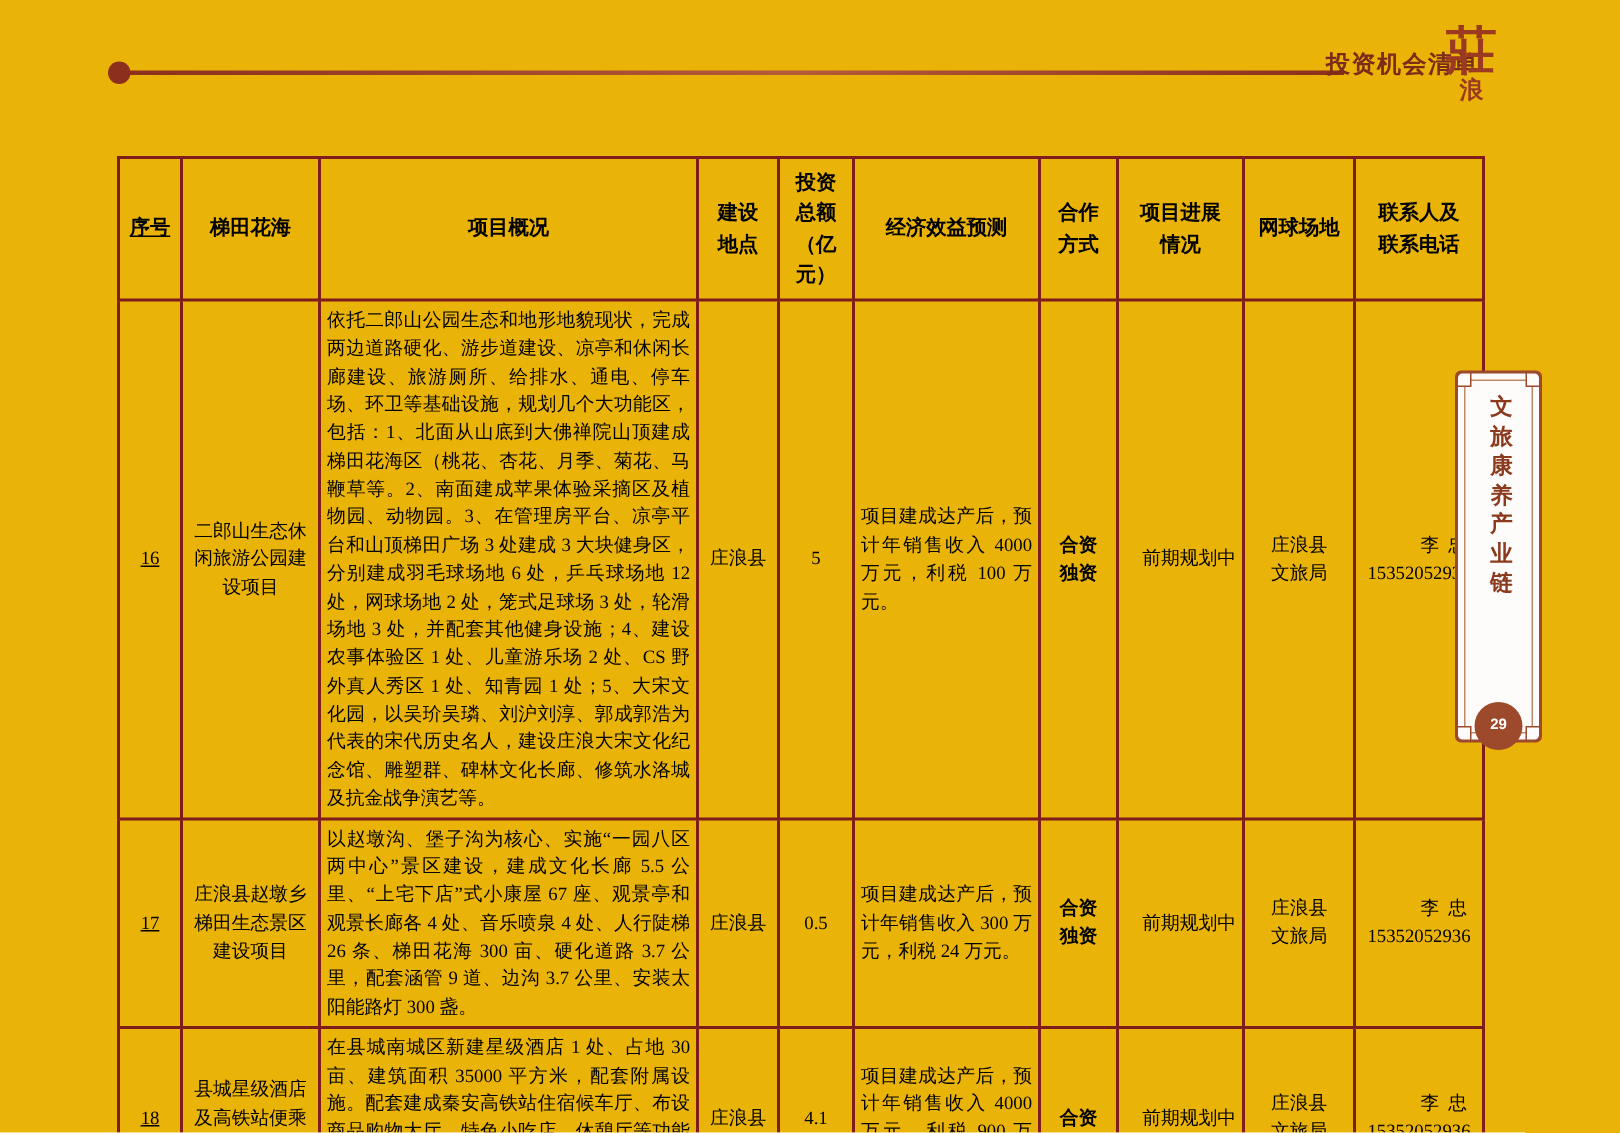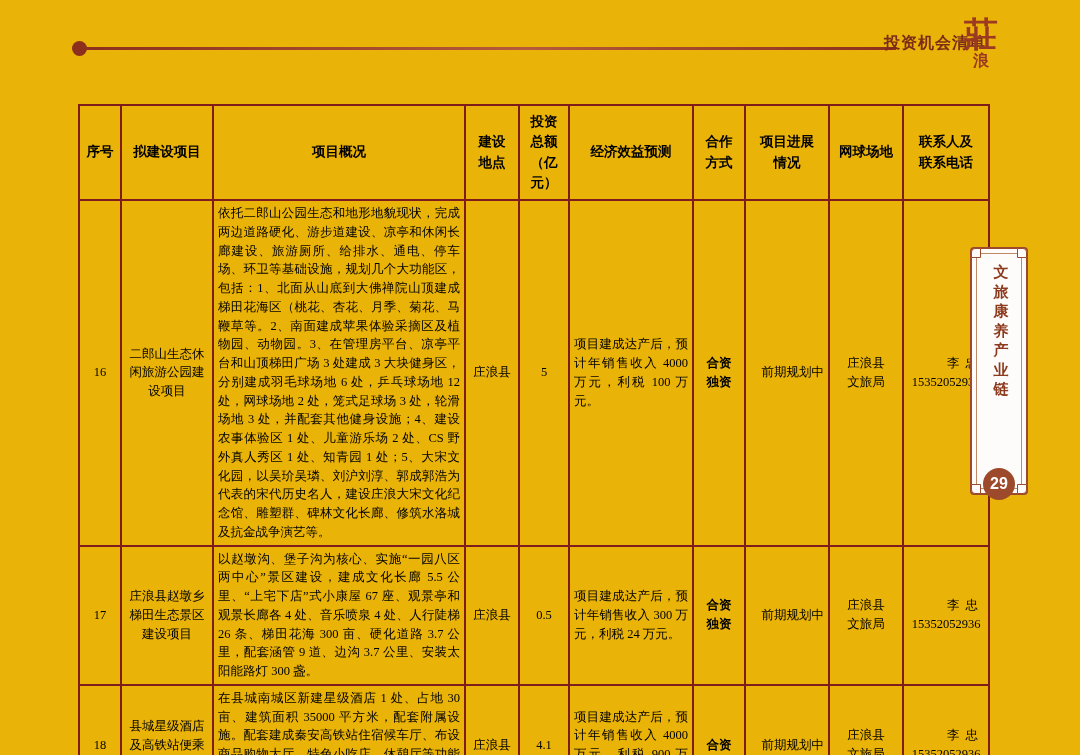--- a/index.html
+++ b/index.html
@@ -85,21 +85,21 @@
     line-height: 1.5;
     color: #000;
   }
   table.tbl thead th {
     text-align: center;
     font-weight: bold;
     font-size: 13.5px;
     padding: 6px 3px;
     height: 56px;
   }
-  .c-seq    { width: 42px;  text-align: center; }
+  .c-seq    { width: 42px;  text-align: center; text-decoration: underline; }
   .c-proj   { width: 92px;  text-align: center; }
   .c-desc   { width: 252px; text-align: justify; text-justify: inter-ideograph; }
   .c-loc    { width: 54px;  text-align: center; }
   .c-amt    { width: 50px;  text-align: center; }
   .c-econ   { width: 124px; text-align: justify; text-justify: inter-ideograph; }
   .c-coop   { width: 52px;  text-align: center; font-weight: bold; }
   .c-prog   { width: 84px;  text-align: right; }
   .c-unit   { width: 74px;  text-align: center; }
   .c-contact{ width: 86px;  text-align: center; }
   .two-line { display: block; }
@@ -152,21 +152,21 @@
     font-family: "Liberation Serif", "DejaVu Serif", serif;
   }
   #side-tab .vtext span { display: block; }
   #page-badge {
     position: absolute;
     left: 983px; top: 468px;
     width: 32px; height: 32px;
     border-radius: 50%;
     background: #9c4a2b;
     color: #fff;
-    font-size: 16px;
+    font-size: 10px;
     font-weight: bold;
     text-align: center;
     line-height: 32px;
     font-family: "Liberation Sans", sans-serif;
   }
 </style>
 </head>
 <body>
 
 <div id="page">
@@ -179,21 +179,21 @@
       <span class="big">莊</span>
       <span class="small">浪</span>
     </div>
   </div>
 
   <div id="table-wrap">
     <table class="tbl">
       <thead>
         <tr>
           <th class="c-seq">序号</th>
-          <th class="c-proj">拟建设项目</th>
+          <th class="c-proj">梯田花海</th>
           <th class="c-desc">项目概况</th>
           <th class="c-loc">
             <span class="two-line">建设</span>
             <span class="two-line">地点</span>
           </th>
           <th class="c-amt">
             <span class="two-line">投资</span>
             <span class="two-line">总额</span>
             <span class="two-line">（亿元）</span>
           </th>

